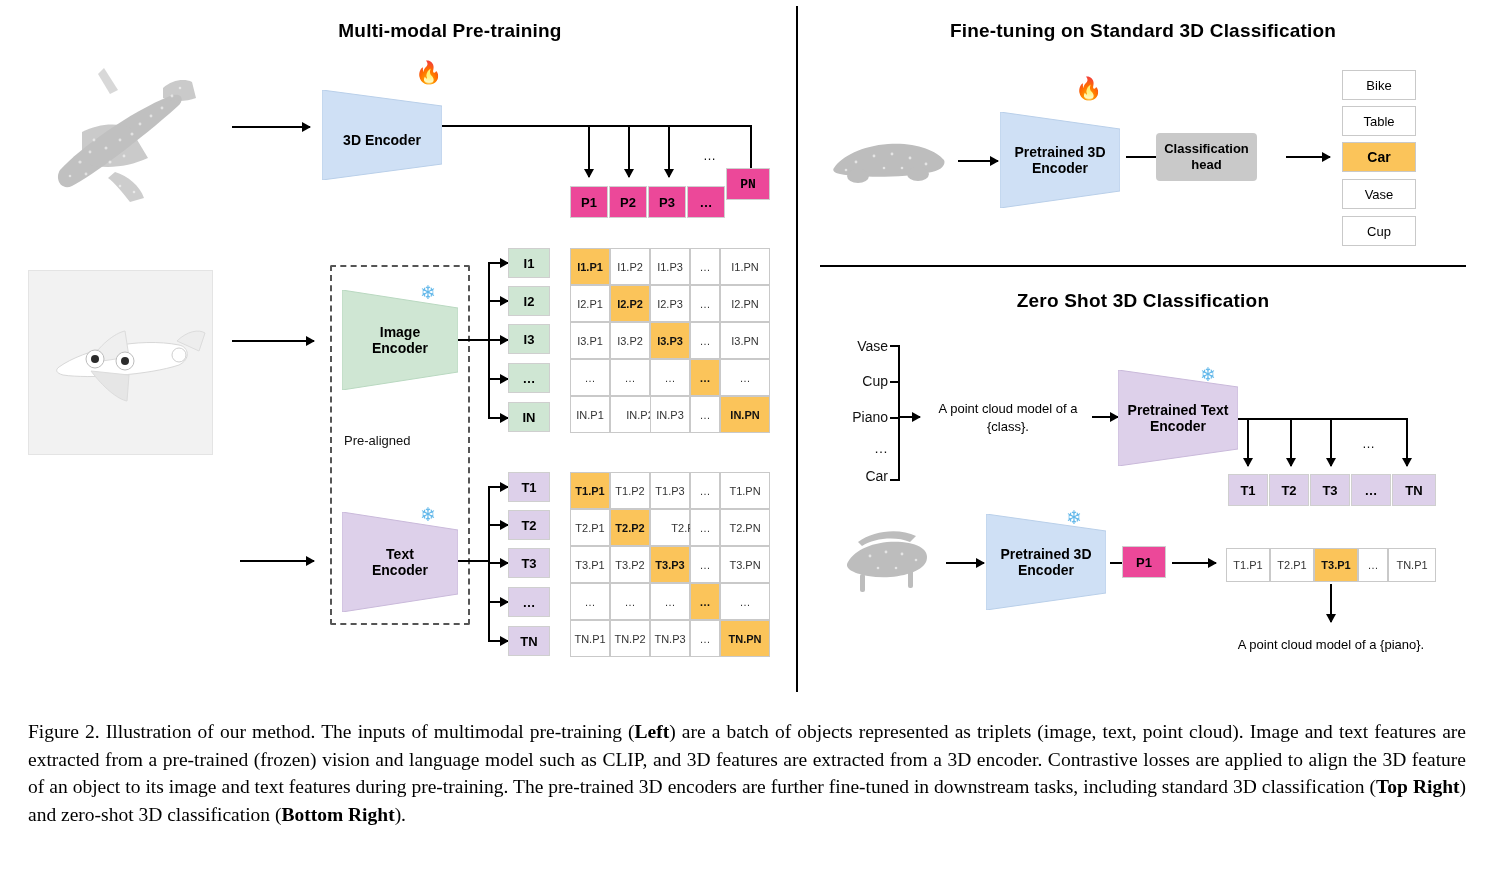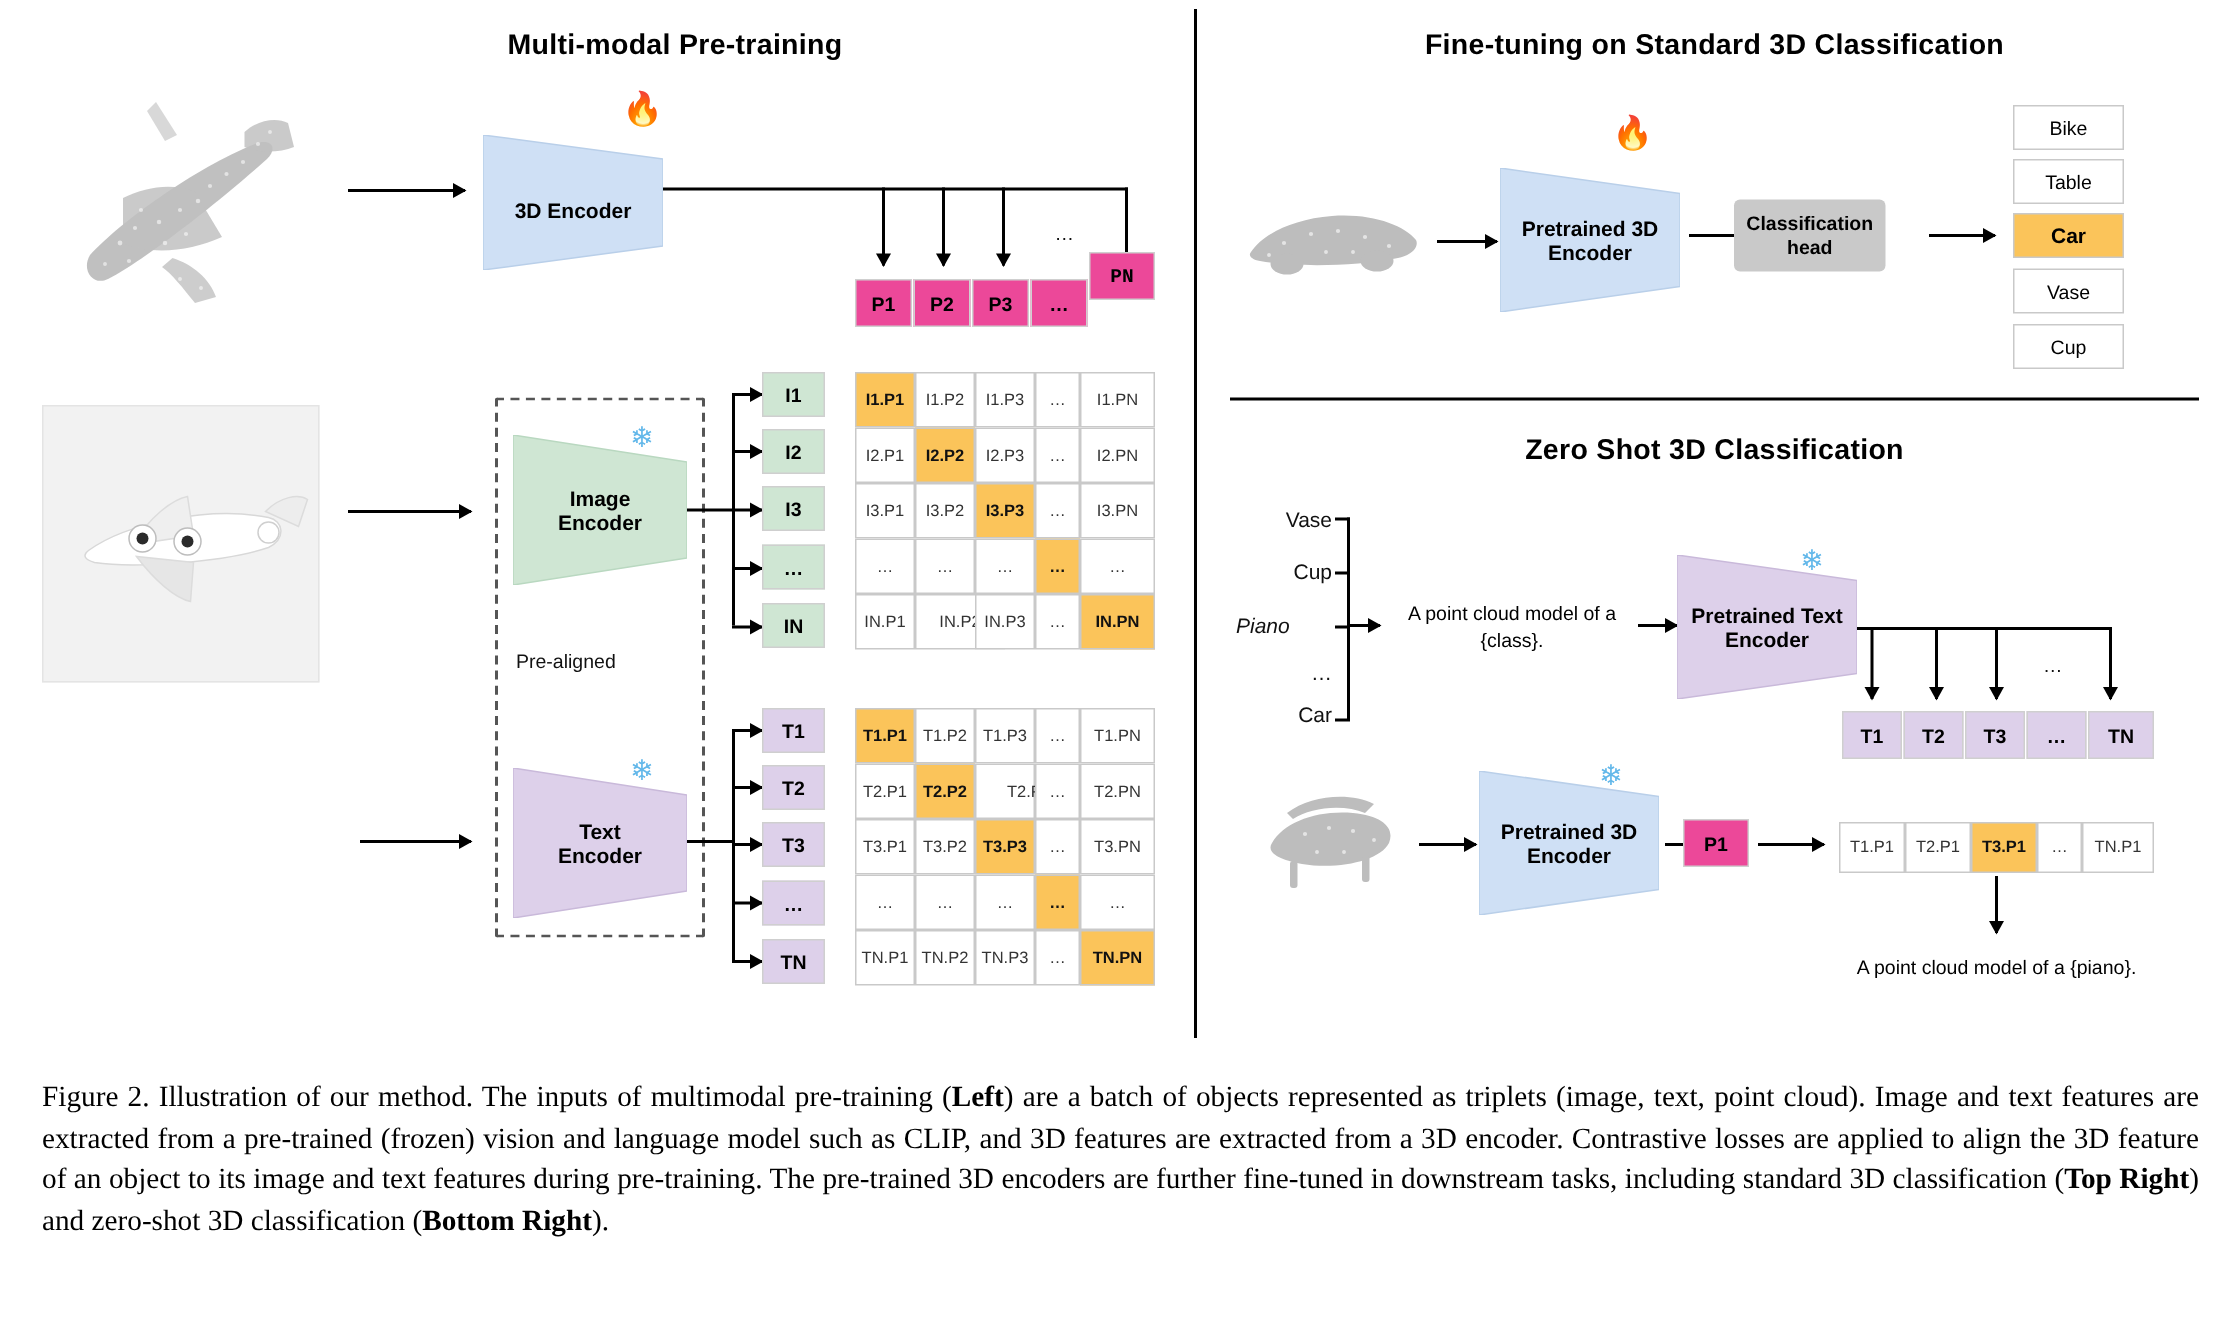--- a/index.html
+++ b/index.html
@@ -321,21 +321,21 @@
   <div class="list-item" style="left:1342px; top:70px; width:74px; height:30px;">Bike</div>
   <div class="list-item" style="left:1342px; top:106px; width:74px; height:30px;">Table</div>
   <div class="list-item sel" style="left:1342px; top:142px; width:74px; height:30px;">Car</div>
   <div class="list-item" style="left:1342px; top:179px; width:74px; height:30px;">Vase</div>
   <div class="list-item" style="left:1342px; top:216px; width:74px; height:30px;">Cup</div>
 
   <div class="title abs ctr" style="left:820px; top:288px; width:646px; height:26px;">Zero Shot 3D Classification</div>
 
   <div class="plain-label" style="left:832px; top:338px; width:56px; text-align:right;">Vase</div>
   <div class="plain-label" style="left:832px; top:373px; width:56px; text-align:right;">Cup</div>
-  <div class="plain-label" style="left:824px; top:409px; width:64px; font-style:italic;">Piano</div>
+  <div class="plain-label" style="left:824px; top:409px; width:64px; text-align:right;">Piano</div>
   <div class="plain-label" style="left:832px; top:440px; width:56px; text-align:right;">…</div>
   <div class="plain-label" style="left:832px; top:468px; width:56px; text-align:right;">Car</div>
 
   <div class="line-v" style="left:898px; top:345px; height:135px;"></div>
   <div class="line-h" style="left:890px; top:345px; width:10px;"></div>
   <div class="line-h" style="left:890px; top:381px; width:10px;"></div>
   <div class="line-h" style="left:890px; top:417px; width:10px;"></div>
   <div class="line-h" style="left:890px; top:479px; width:10px;"></div>
   <div class="arrow-h" style="left:898px; top:416px; width:22px;"></div>
 

